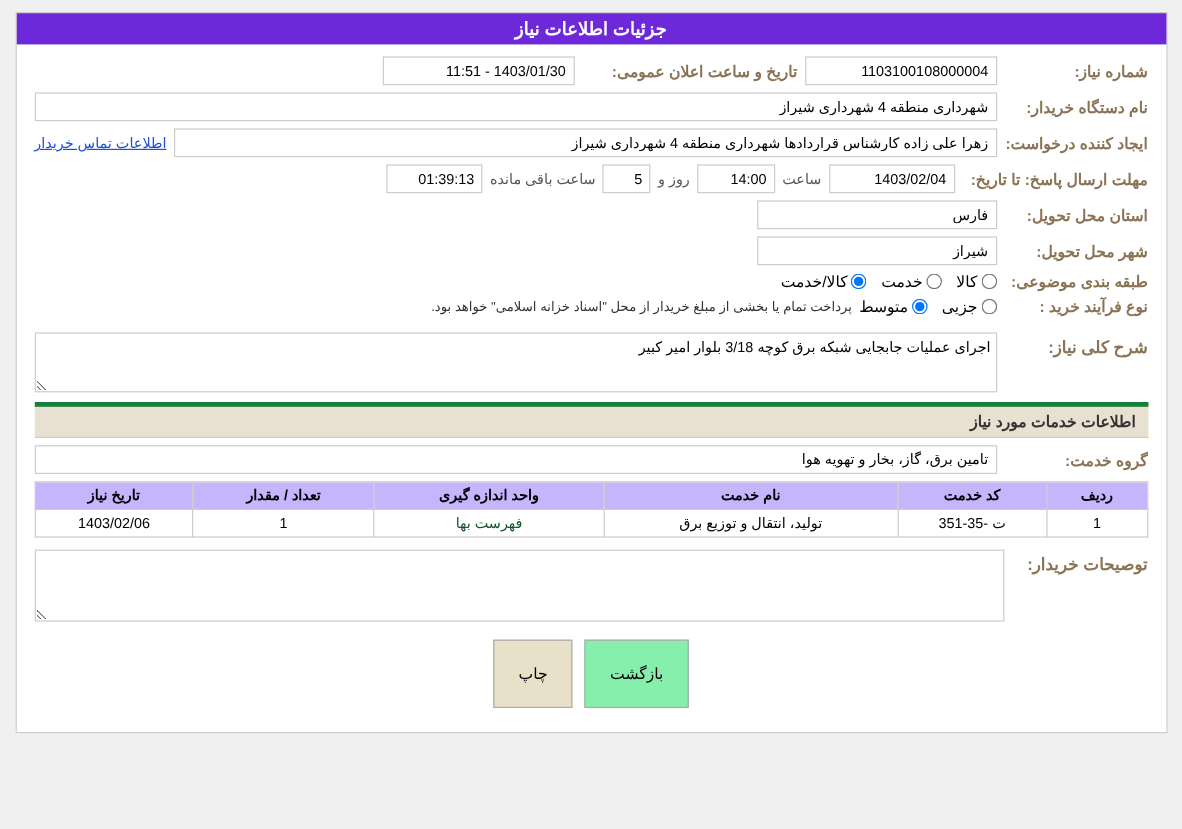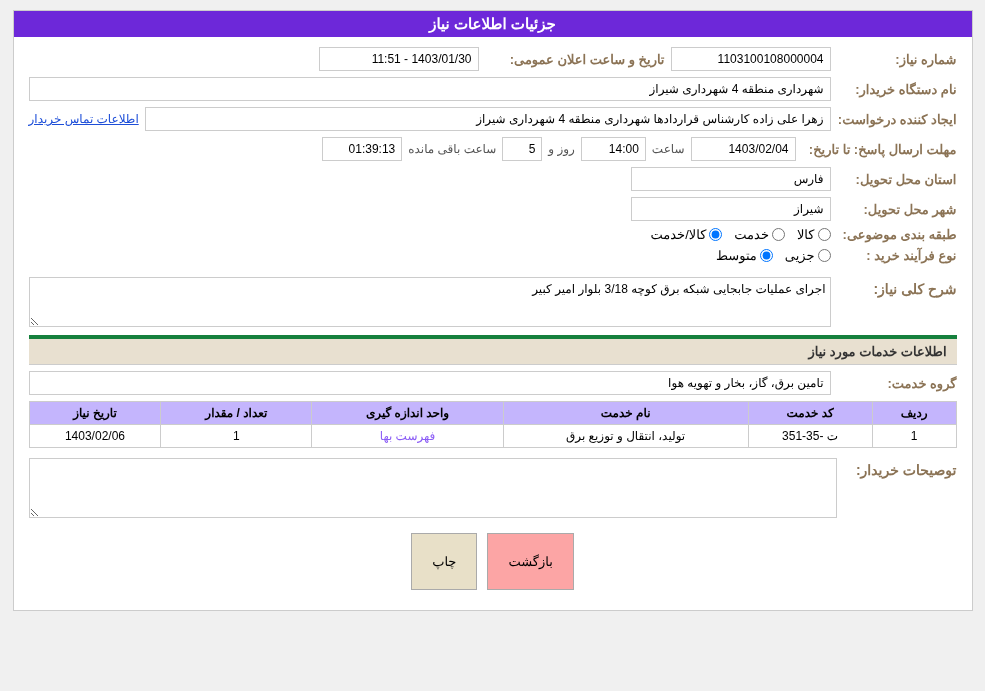--- a/index.html
+++ b/index.html
@@ -131,21 +131,21 @@
       font-size: 13px;
       cursor: pointer;
       border: 1px solid #999;
       background: #f0f0f0;
     }
     .btn-print {
       background: #e8e0c8;
       border: 1px solid #aaa;
     }
     .btn-back {
-      background: #fca5a5;
+      background: #86efac;
       border: 1px solid #aaa;
     }
     .small-label {
       color: #555;
       font-size: 12px;
       white-space: nowrap;
     }
     .notice-text {
       font-size: 11px;
       color: #333;
@@ -226,20 +226,21 @@
       <div class="radio-group">
         <div class="radio-item">
           <input type="radio" name="purchase" style="">
           <span>جزیی</span>
         </div>
         <div class="radio-item">
           <input type="radio" name="purchase" checked="" style="">
           <span>متوسط</span>
         </div>
       </div>
+      <span class="notice-text">پرداخت تمام یا بخشی از مبلغ خریدار از محل "اسناد خزانه اسلامی" خواهد بود.</span>
     </div>
 
     <div class="form-row" style="margin-top:8px;">
     </div>
     <div style="display:flex; align-items:flex-start; gap:6px; margin-bottom:6px;">
       <span class="label" style="padding-top:4px; font-weight:bold; color:#8B7355; font-size:14px;">شرح کلی نیاز:</span>
       <textarea class="description-box" style="height: 45px;" readonly="">اجرای عملیات جابجایی شبکه برق کوچه 3/18 بلوار امیر کبیر</textarea>
     </div>
 
     <div class="section-title">اطلاعات خدمات مورد نیاز</div>
@@ -258,21 +259,21 @@
           <th>واحد اندازه گیری</th>
           <th>تعداد / مقدار</th>
           <th>تاریخ نیاز</th>
         </tr>
       </thead>
       <tbody id="service-tbody">
       <tr>
             <td>1</td>
             <td>ت -35-351</td>
             <td>تولید، انتقال و توزیع برق</td>
-            <td><span style="color: #8b5cf6; cursor: pointer;">فهرست بها</span></td>
+            <td><span style="color: #14532d; cursor: pointer;">فهرست بها</span></td>
             <td>1</td>
             <td>1403/02/06</td>
           </tr>
         </tbody>
     </table>
 
     <div style="display:flex; align-items:flex-start; gap:0; margin-top:10px; margin-bottom:6px;">
       <span class="label" style="padding-top:4px; font-weight:bold; color:#8B7355; font-size:14px;">توصیحات خریدار:</span>
       <textarea class="description-box" style="height: 60px;" readonly=""></textarea>
     </div>

